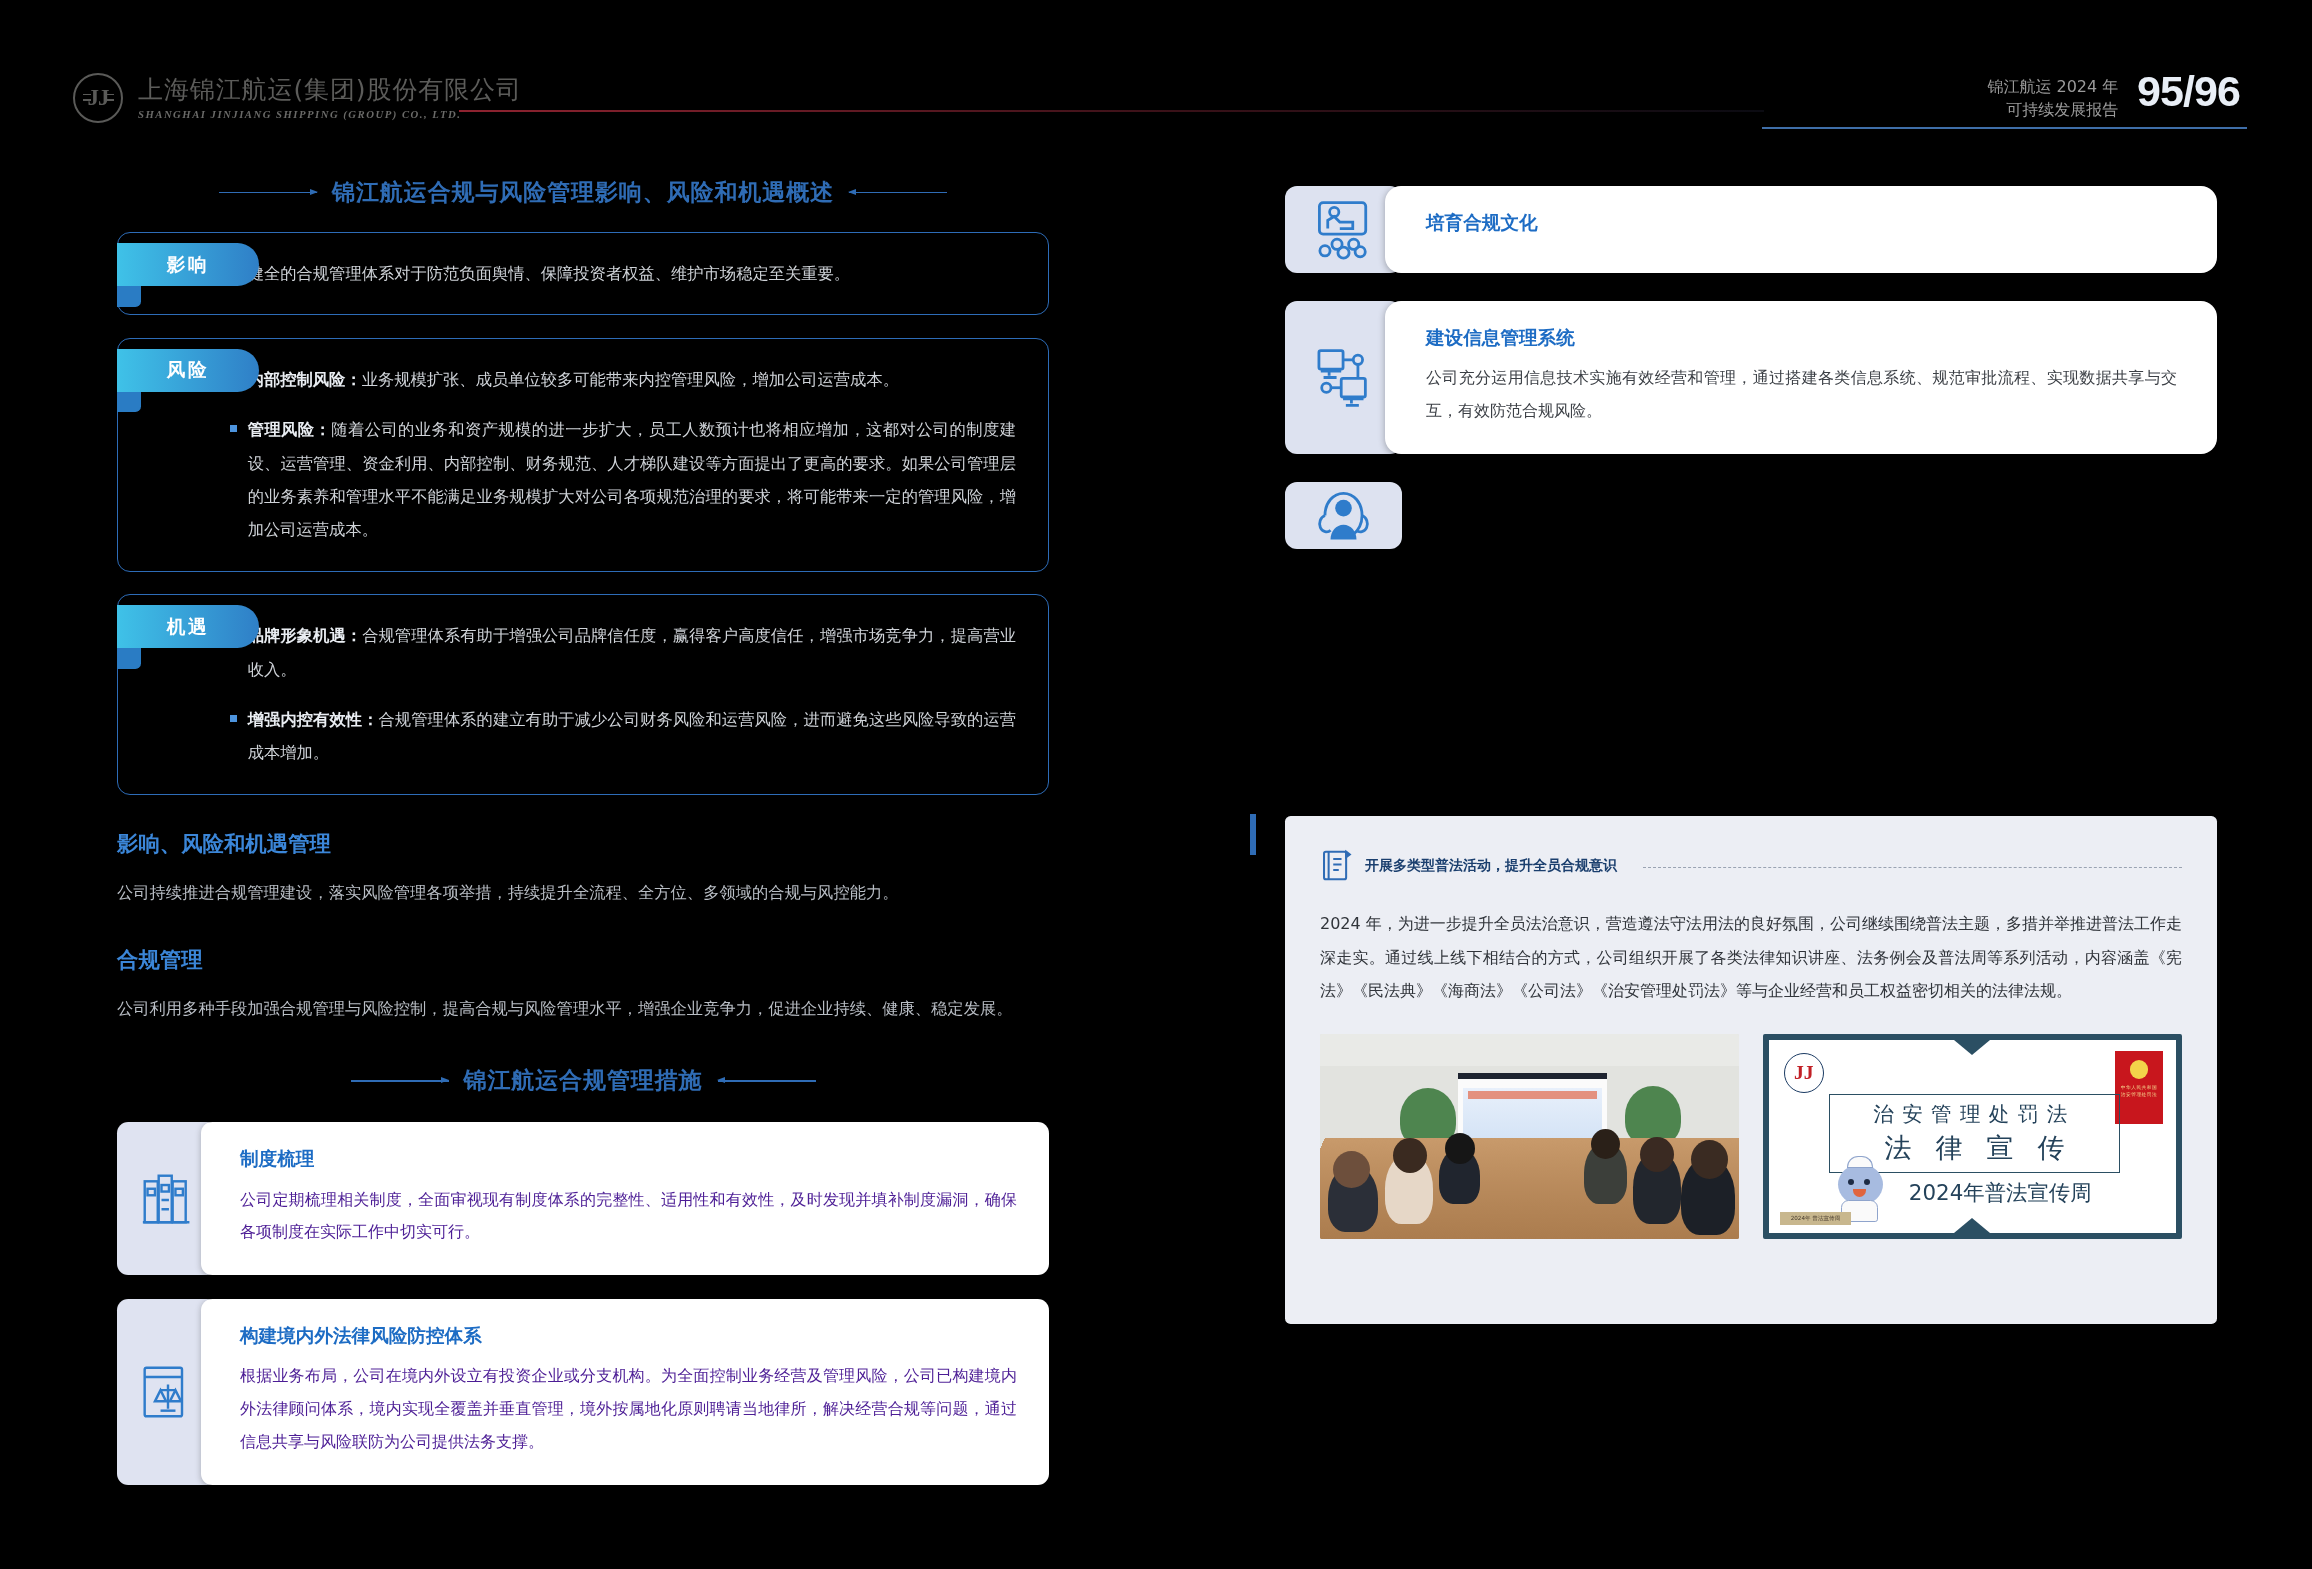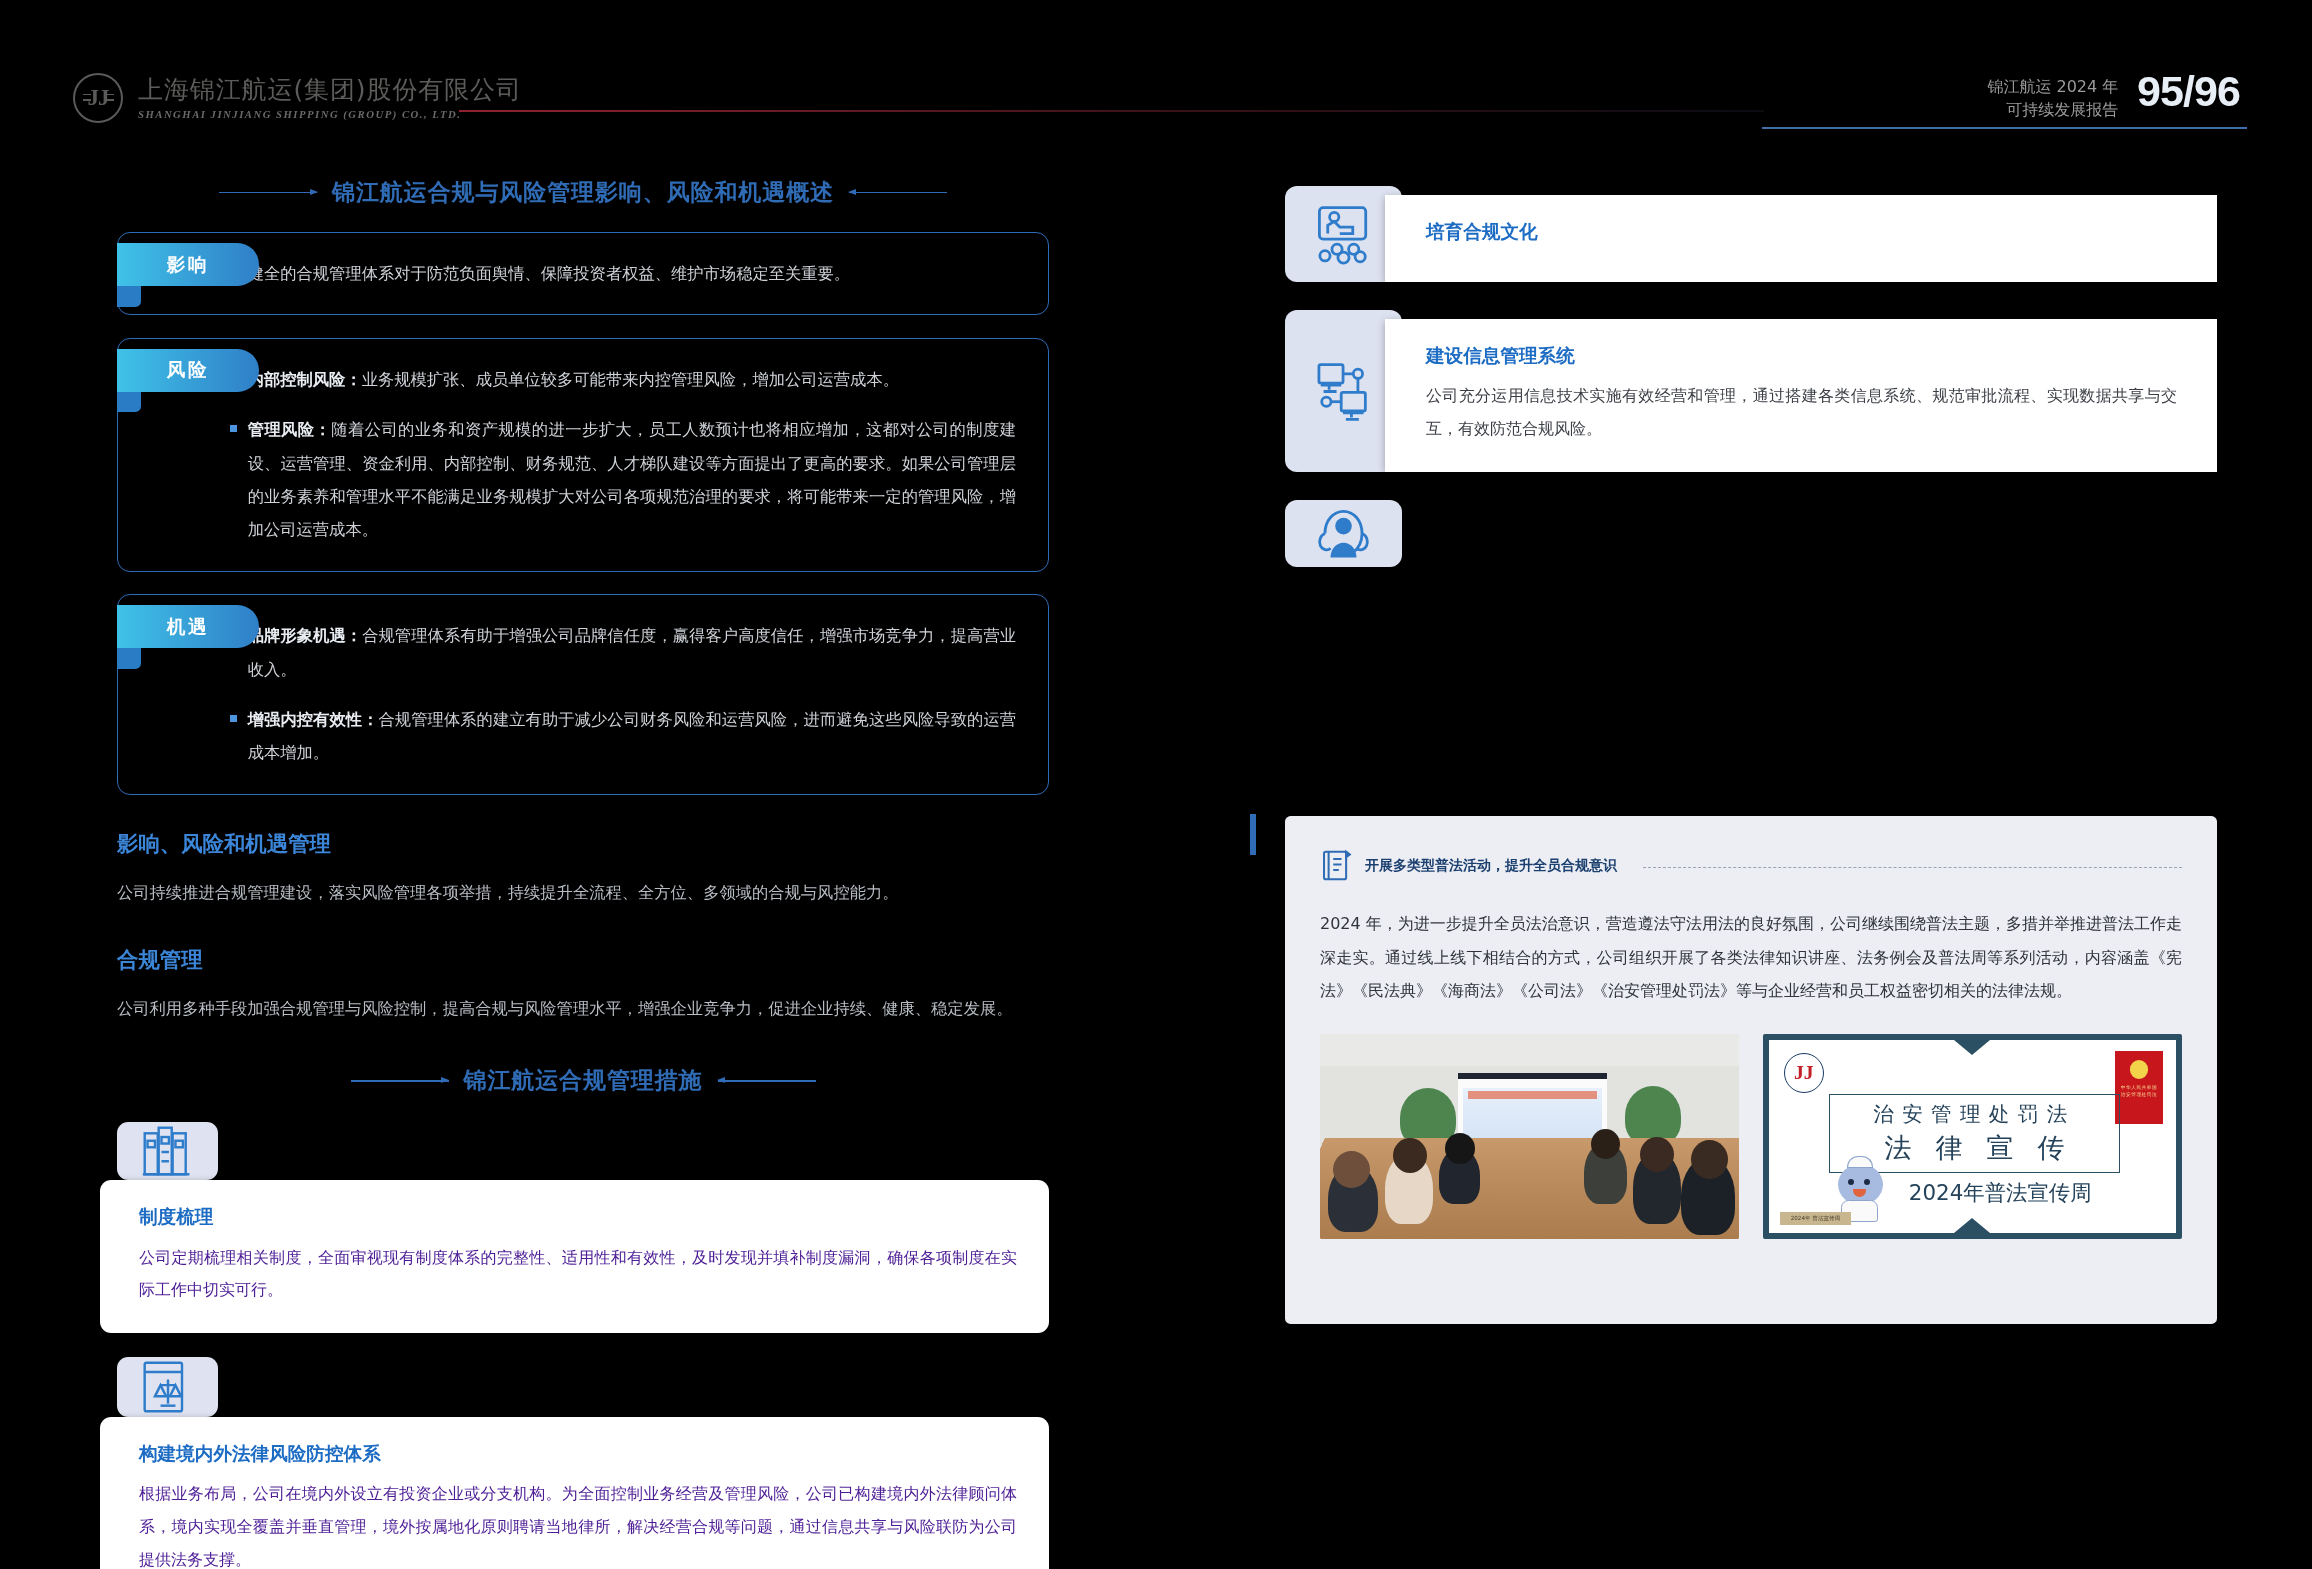--- a/index.html
+++ b/index.html
@@ -70,38 +70,38 @@
   .irm-text { font-size: 16.3px; line-height: 2.05; color: #cfd3d8; font-family: "DejaVu Sans", sans-serif;
               text-align: justify; }
   .irm-text b { color: #e9edf2; font-weight: bold; }
 
   .sec-h { font-size: 21.4px; font-weight: bold; color: #3b86d8; font-family: "DejaVu Sans", sans-serif;
            margin-top: 34px; }
   .sec-p { font-size: 16.3px; line-height: 2.1; color: #b9bec5; font-family: "DejaVu Sans", sans-serif;
            margin-top: 18.6px; text-align: justify; }
 
   
-  .mcard { position: relative; display: flex; align-items: stretch; margin-bottom: 24px; flex-direction: column; }
+  .mcard { position: relative; display: flex; align-items: stretch; margin-bottom: 24px; }
   .mcard .iconbox { flex: 0 0 auto; width: 101px; border-radius: 11.2px; background: #dfe3f1;
                     display: flex; align-items: center; justify-content: center; }
   .mcard .content { flex: 1 1 auto; background: #ffffff; border-radius: 11.2px; margin-left: -17px;
                     padding: 24px 32px 26px 39px; box-shadow: 0 1.9px 6.5px rgba(0,0,0,.25);
                     position: relative; z-index: 2; }
   .mcard .ctitle { font-size: 18.6px; font-weight: bold; color: #1d6cc4; font-family: "DejaVu Sans", sans-serif;
                    margin-bottom: 11.2px; }
   .mcard .ctext { font-size: 16px; line-height: 2.05; color: #4c1d95; font-family: "DejaVu Sans", sans-serif;
                   text-align: justify; }
 
   
   .right-col { position: absolute; left: 1285px; top: 186px; width: 932px; }
   .rcard { position: relative; display: flex; align-items: stretch; margin-bottom: 28px; }
   .rcard .iconbox { flex: 0 0 auto; width: 117px; border-radius: 12px; background: #dde2f0;
                     display: flex; align-items: center; justify-content: center; }
-  .rcard .content { flex: 1 1 auto; background: #ffffff; border-radius: 0; margin-left: -17px;
-                    padding: 24px 40px 26px 41px; box-shadow: 0 1.9px 7.5px rgba(0,0,0,.3); position: relative; z-index: 2; margin-top: 9px; }
+  .rcard .content { flex: 1 1 auto; background: #ffffff; border-radius: 16px; margin-left: -17px;
+                    padding: 24px 40px 26px 41px; box-shadow: 0 1.9px 7.5px rgba(0,0,0,.3); position: relative; z-index: 2; }
   .rcard .ctitle { font-size: 18.6px; font-weight: bold; color: #1d6cc4; font-family: "DejaVu Sans", sans-serif;
                    margin-bottom: 11.2px; }
   .rcard .ctext { font-size: 16px; line-height: 2.05; color: #3b3f45; font-family: "DejaVu Sans", sans-serif;
                   text-align: justify; }
 
   
   .case-panel { position: absolute; left: 1285px; top: 816px; width: 932px; height: 508px;
                 background: #eceef4; border-radius: 5.6px; padding: 32px 35px 0 35px; }
   .case-head { display: flex; align-items: center; gap: 13px; position: relative; }
   .case-bar { position: absolute; left: -35px; top: -1.9px; width: 5.6px; height: 41px; background: #2f6cb5; }

